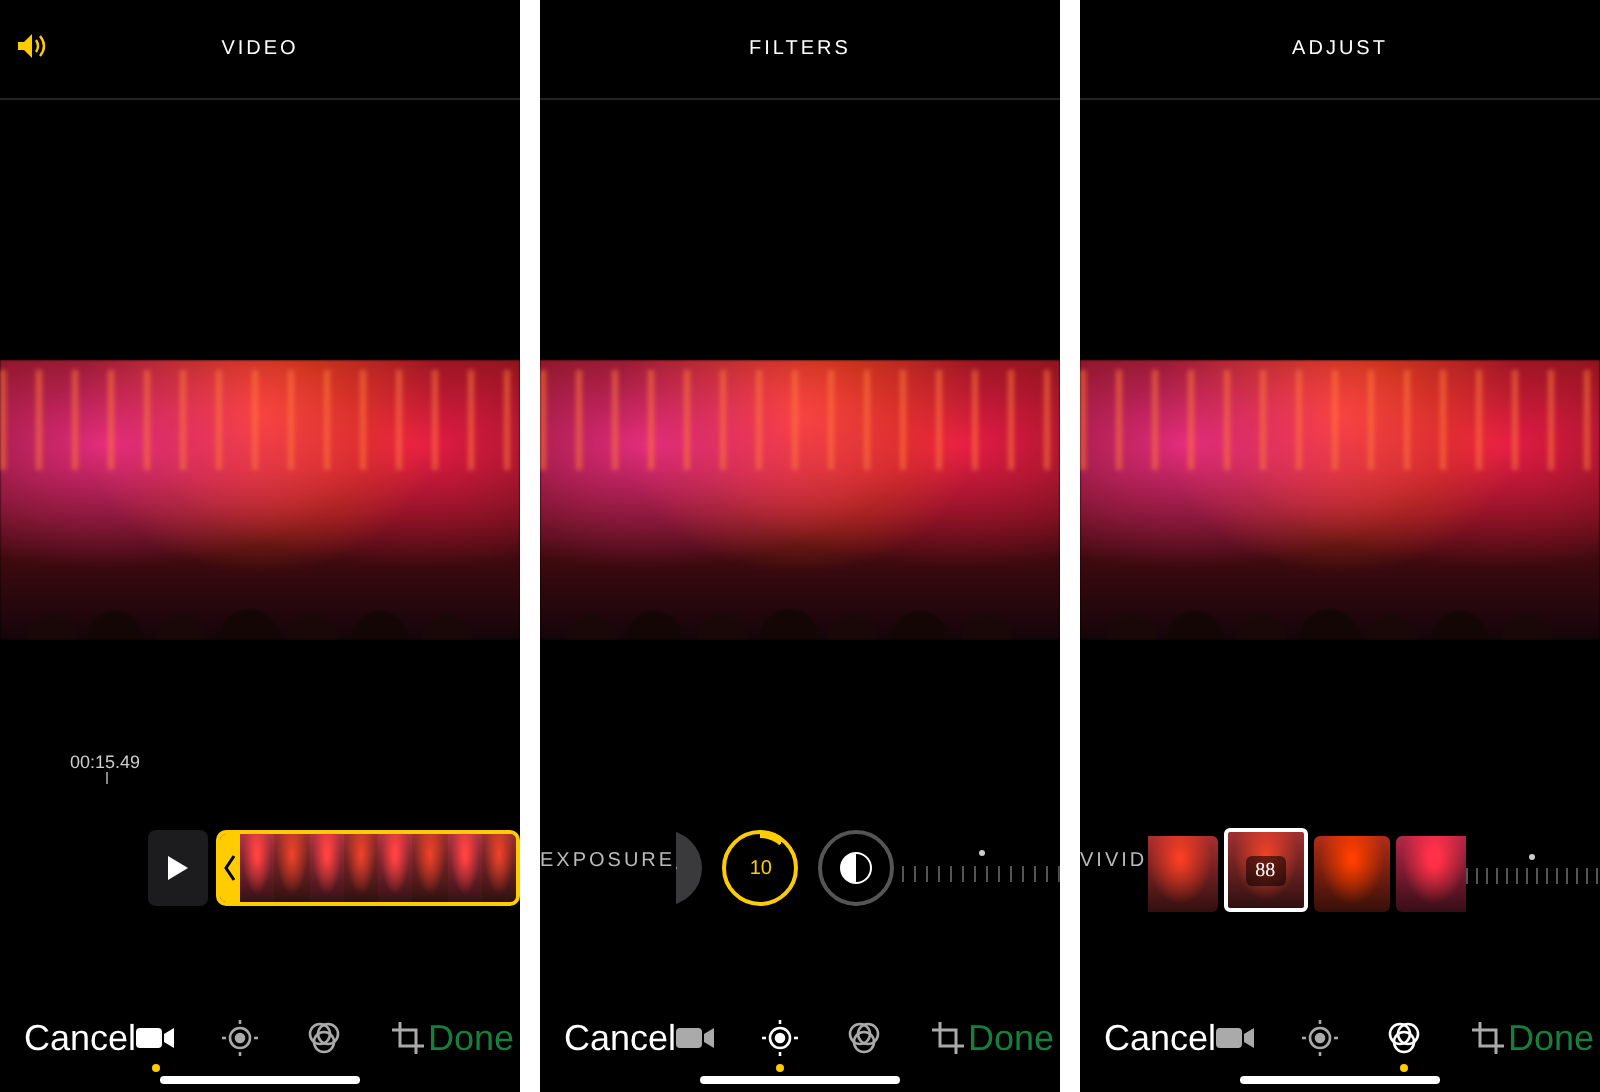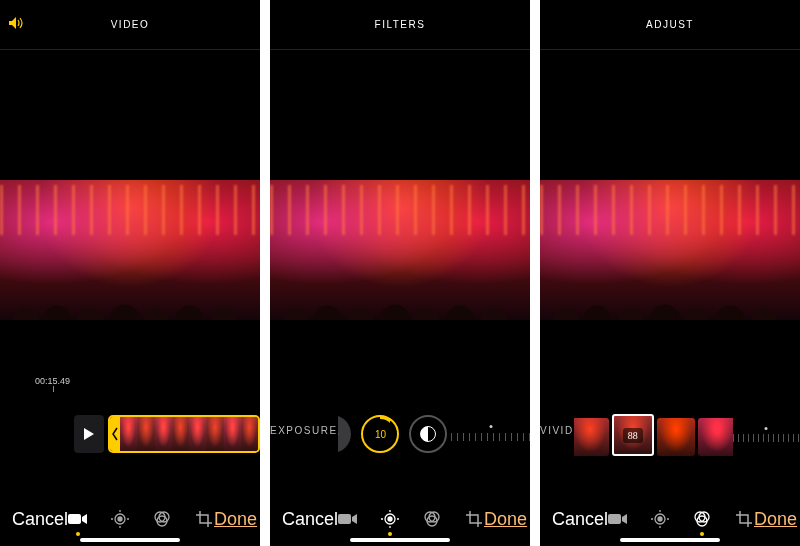--- a/index.html
+++ b/index.html
@@ -294,21 +294,21 @@
     display:flex;
     align-items:center;
     justify-content:space-between;
     padding:0 12px;
     position:relative;
   }
   .toolbar-side {
     color:#fff;
     font-size:18px;
   }
-  .toolbar-side.done { color:#fdba74;text-decoration:underline; }
+  .toolbar-side.done { color:#15803d; }
   .toolbar-icons {
     display:flex;
     gap:22px;
     align-items:center;
   }
   .ticon {
     width:20px; height:20px;
     display:flex; align-items:center; justify-content:center;
     color:#aaa;
     position:relative;

